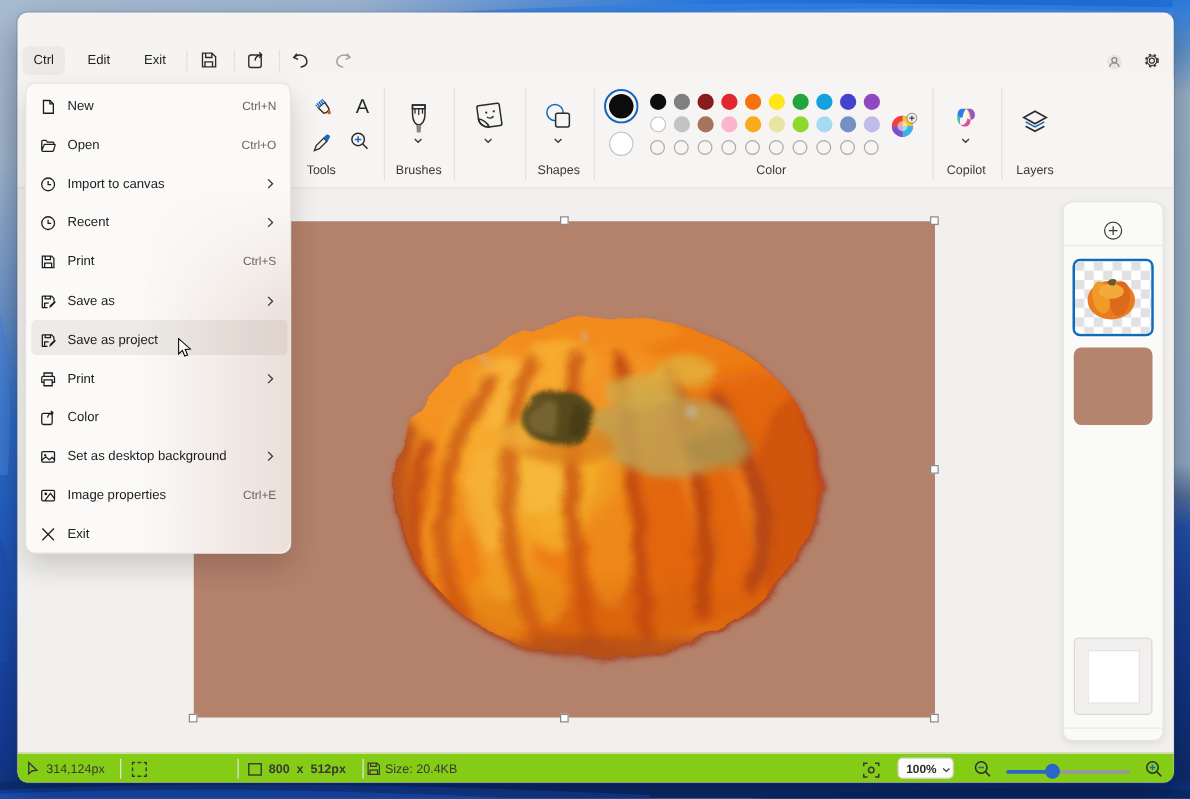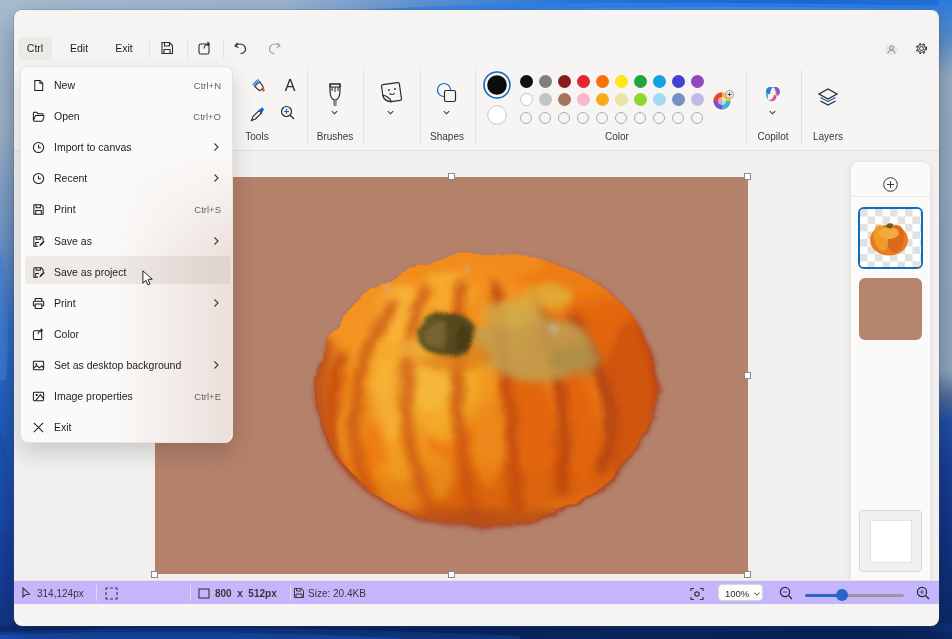--- a/index.html
+++ b/index.html
@@ -25,21 +25,21 @@
   .swatch { position:absolute; width:13px; height:13px; border-radius:50%; margin:-6.5px 0 0 -6.5px; }
   .swatch.empty { width:12px; height:12px; margin:-6px 0 0 -6px; border:1px solid #aeacaa; background:transparent; }
   
   #content { position:absolute; left:0; top:141px; width:100%; height:451px; background:#f1f0ee; }
   #canvas { position:absolute; left:141px; top:26px; width:593px; height:397px; background:#b4816b; }
   .handle { position:absolute; width:7px; height:7px; background:#fff; border:1px solid #8a8a8a; margin:-4px 0 0 -4px; }
   
   #layers { position:absolute; left:836px; top:10px; width:81px; height:432px;
     background:#fafaf9; border:1px solid #e7e5e3; border-radius:8px; box-shadow:0 2px 6px rgba(0,0,0,0.08); }
   
-  #statusbar { position:absolute; left:0; top:570px; width:100%; height:24px; background:#c4b5fd; border-top:1px solid #e6e4e2;
+  #statusbar { position:absolute; left:0; top:592px; width:100%; height:24px; background:#84cc16; border-top:1px solid #e6e4e2;
     font-size:10px; color:#3a3836; }
   .sbtext { position:absolute; top:7px; }
   
   #filemenu { position:absolute; left:20px; top:66px; width:213px; height:377px;
     background:#fbfaf9; border:1px solid #e6e3e0; border-radius:8px;
     box-shadow:0 10px 22px rgba(0,0,0,0.16); z-index:50; }
   #menutint { position:absolute; left:90px; top:80px; right:0; bottom:0;
     background:linear-gradient(90deg, rgba(181,129,107,0) 0%, rgba(181,129,107,0.12) 55%, rgba(181,129,107,0.22) 100%);
     -webkit-mask-image:linear-gradient(180deg, transparent 0, rgba(0,0,0,0.5) 60px, #000 110px);
     mask-image:linear-gradient(180deg, transparent 0, rgba(0,0,0,0.5) 60px, #000 110px);
@@ -423,21 +423,21 @@
       <div class="vsep" style="left:276px;top:4px;height:16px;"></div>
       <svg class="abs" style="left:279px;top:6px" width="12" height="12" viewBox="0 0 12 12">
         <path d="M1.5 1.5 H8.5 L10.5 3.5 V10.5 H1.5 Z M3.5 1.5 V4 H8 V1.5 M3 10.5 V7 H9 V10.5" fill="none" stroke="#3a3836" stroke-width="1"></path>
       </svg>
       <div class="sbtext" style="left:294px;">Size: 20.4KB</div>
       <svg class="abs" style="left:676px;top:6px" width="14" height="14" viewBox="0 0 14 14">
         <path d="M1 4 V1.5 H4 M10 1.5 H13 V4 M13 10 V12.5 H10 M4 12.5 H1 V10" fill="none" stroke="#3a3836" stroke-width="1.2"></path>
         <circle cx="7" cy="7" r="2.2" fill="none" stroke="#3a3836" stroke-width="1.2"></circle>
       </svg>
       <div class="abs" style="left:704px;top:3px;width:45px;height:17px;background:#fdfdfc;border:1px solid #d8d6d4;border-radius:4px;">
-        <div class="abs" style="left:6px;top:3px;font-size:9.5px;color:#2b2b2b;">100%</div>
+        <div class="abs" style="left:6px;top:3px;font-size:9.5px;color:#2b2b2b;font-weight:bold;">100%</div>
         <svg class="abs" style="left:34px;top:5px" width="8" height="8" viewBox="0 0 8 8">
             <path d="M1.5 2.8 L4 5.2 L6.5 2.8" fill="none" stroke="#3a3836" stroke-width="1"></path>
           </svg>
       </div>
       <svg class="abs" style="left:765px;top:5px" width="14" height="14" viewBox="0 0 14 14">
         <circle cx="6" cy="6" r="4.6" fill="none" stroke="#2b2b2b" stroke-width="1.2"></circle>
         <path d="M9.5 9.5 L13 13" stroke="#2b2b2b" stroke-width="1.2"></path>
         <path d="M3.8 6 H8.2" stroke="#1566c0" stroke-width="1.2"></path>
       </svg>
       <div class="abs" style="left:791px;top:13px;width:37px;height:3px;border-radius:2px;background:#2a66c8;"></div>

